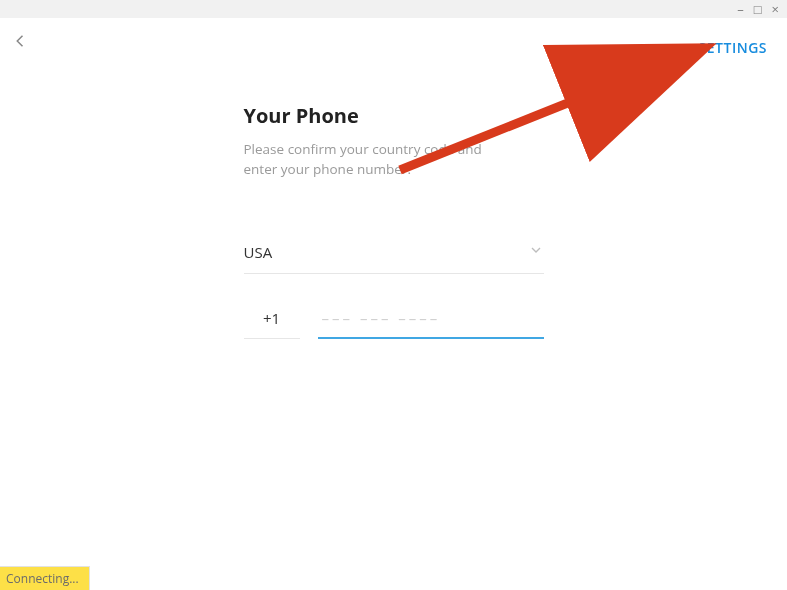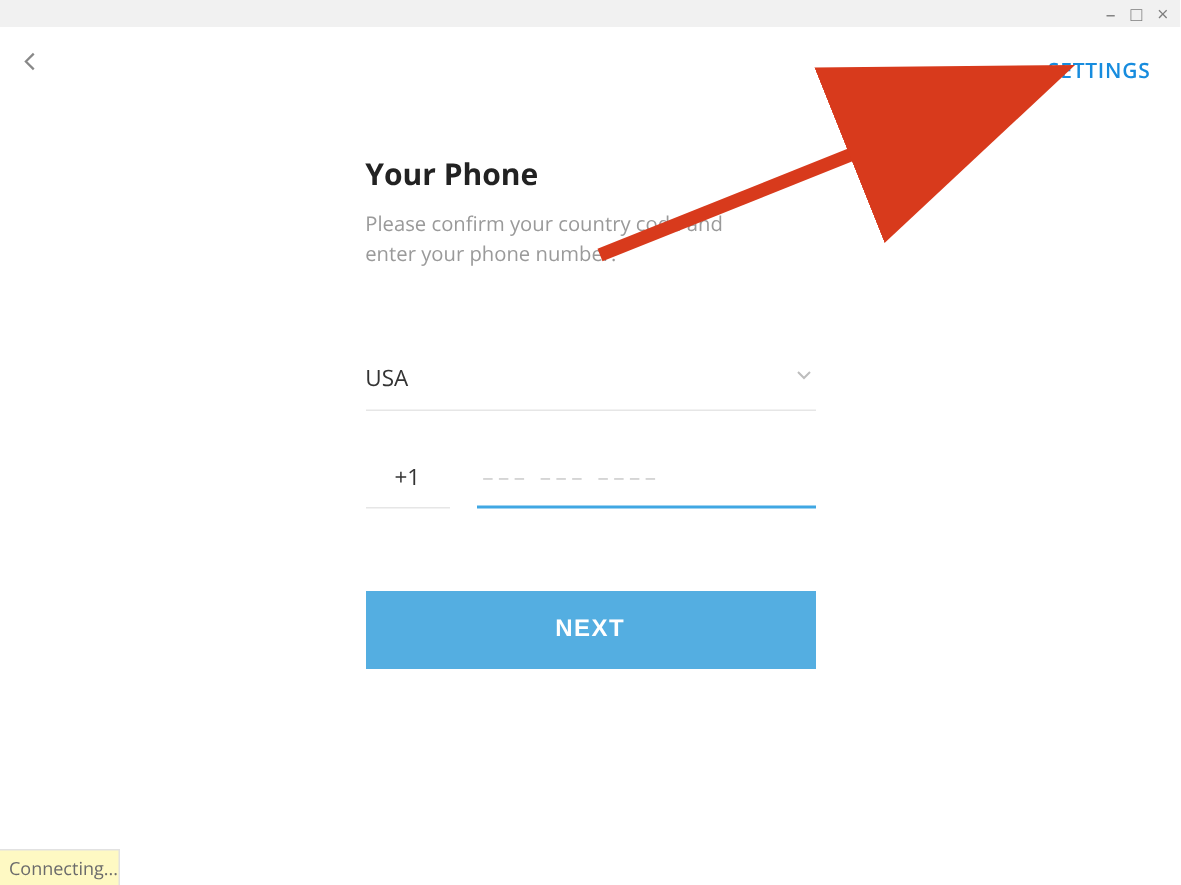--- a/index.html
+++ b/index.html
@@ -100,27 +100,27 @@
     height: 52px;
     font-size: 16px;
     font-weight: 600;
     letter-spacing: 1px;
     cursor: pointer;
   }
   .status-bar {
     position: absolute;
     left: 0;
     bottom: 0;
-    background: #fef9c3;
+    background: #fde047;
     border: 1px solid #e2e2e2;
     border-left: none;
     border-bottom: none;
     font-size: 12px;
     color: #6b6b6b;
-    padding: 3px 0 3px 6px;
+    padding: 3px 10px 3px 6px;
   }
   .annotation-arrow {
     position: absolute;
     left: 0; top: 0;
     pointer-events: none;
   }
 </style>
 </head>
 <body>
 
@@ -155,21 +155,20 @@
           <path d="M6 9l6 6 6-6"></path>
         </svg>
     </span>
   </div>
 
   <div class="phone-row">
     <input class="code-input" value="+1" style="">
     <input class="phone-input" placeholder="––– ––– ––––" style="">
   </div>
 
-  <button class="next-btn">NEXT</button>
 </div>
 
 <div class="status-bar">Connecting...</div>
 
 <svg class="annotation-arrow" width="787" height="590">
   <defs>
     <marker id="ahead" markerWidth="18" markerHeight="14" refX="16" refY="7" orient="auto">
       <polygon points="0,0 18,7 0,14" fill="#d83a1c"></polygon>
     </marker>
   </defs>

